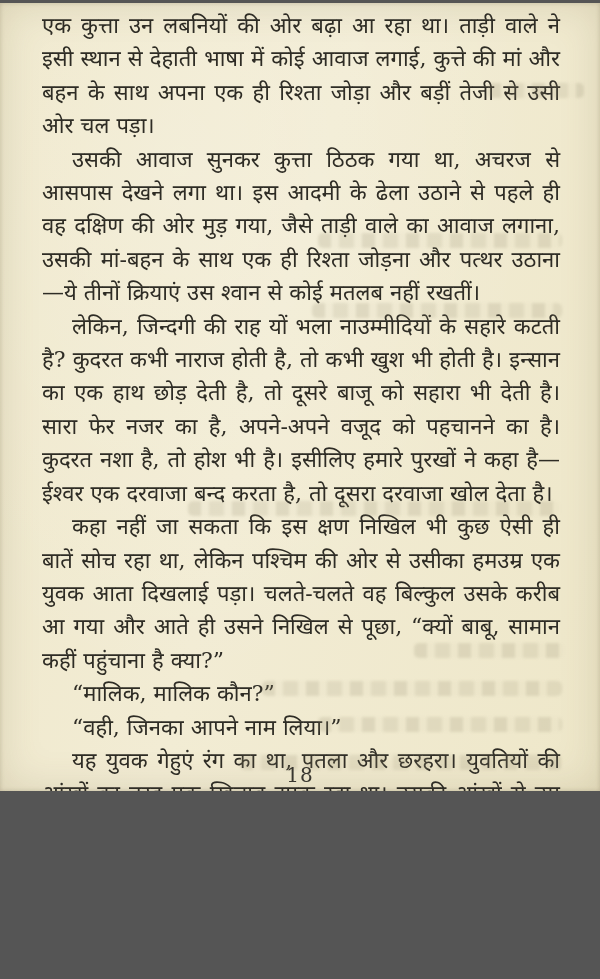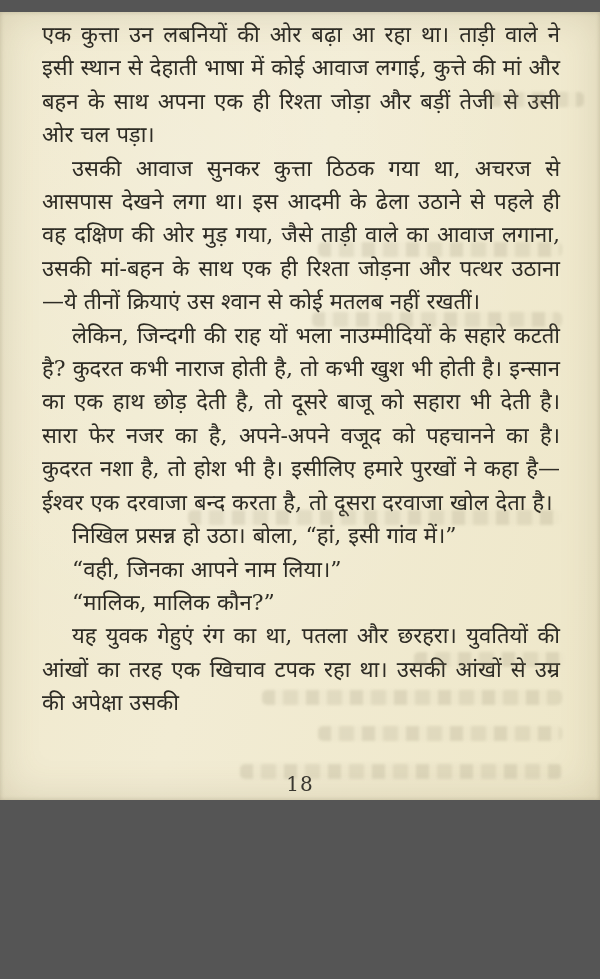--- a/index.html
+++ b/index.html
@@ -4,21 +4,21 @@
 <style>
   html, body {
     margin: 0;
     padding: 0;
     background: #555;
   }
   .page {
     position: relative;
     width: 600px;
     height: 788px;
-    margin: 12px auto;
+    margin: 3px auto;
     background: #f1ebd1;
     background-image:
       radial-gradient(ellipse at 30% 20%, rgba(255,255,255,0.18), rgba(0,0,0,0) 60%),
       linear-gradient(105deg, #efe8cb 0%, #f2ecd4 45%, #eee7c9 100%);
     box-shadow: inset 0 0 40px rgba(110,95,55,0.18), inset 0 0 4px rgba(90,80,50,0.25);
     overflow: hidden;
     font-family: "DejaVu Serif", "DejaVu Sans", serif;
   }
   .text-block {
     position: absolute;
@@ -87,23 +87,23 @@
 </style>
 </head>
 <body>
 
 <div class="page">
 
   <div class="text-block">
       <p class="para no-indent">एक कुत्ता उन लबनियों की ओर बढ़ा आ रहा था। ताड़ी वाले ने इसी स्थान से देहाती भाषा में कोई आवाज लगाई, कुत्ते की मां और बहन के साथ अपना एक ही रिश्ता जोड़ा और बड़ीं तेजी से उसी ओर चल पड़ा।</p>
       <p class="para">उसकी आवाज सुनकर कुत्ता ठिठक गया था, अचरज से आसपास देखने लगा था। इस आदमी के ढेला उठाने से पहले ही वह दक्षिण की ओर मुड़ गया, जैसे ताड़ी वाले का आवाज लगाना, उसकी मां-बहन के साथ एक ही रिश्ता जोड़ना और पत्थर उठाना—ये तीनों क्रियाएं उस श्वान से कोई मतलब नहीं रखतीं।</p>
       <p class="para">लेकिन, जिन्दगी की राह यों भला नाउम्मीदियों के सहारे कटती है? कुदरत कभी नाराज होती है, तो कभी खुश भी होती है। इन्सान का एक हाथ छोड़ देती है, तो दूसरे बाजू को सहारा भी देती है। सारा फेर नजर का है, अपने-अपने वजूद को पहचानने का है। कुदरत नशा है, तो होश भी है। इसीलिए हमारे पुरखों ने कहा है—ईश्वर एक दरवाजा बन्द करता है, तो दूसरा दरवाजा खोल देता है।</p>
-      <p class="para">निखिल प्रसन्न हो उठा। बोला, “हां, इसी गांव में।”</p>
+      <p class="para">कहा नहीं जा सकता कि इस क्षण निखिल भी कुछ ऐसी ही बातें सोच रहा था, लेकिन पश्चिम की ओर से उसीका हमउम्र एक युवक आता दिखलाई पड़ा। चलते-चलते वह बिल्कुल उसके करीब आ गया और आते ही उसने निखिल से पूछा, “क्यों बाबू, सामान कहीं पहुंचाना है क्या?”</p>
+      <p class="para">“मालिक, मालिक कौन?”</p>
       <p class="para">“वही, जिनका आपने नाम लिया।”</p>
-      <p class="para">“मालिक, मालिक कौन?”</p>
       <p class="para">यह युवक गेहुएं रंग का था, पतला और छरहरा। युवतियों की आंखों का तरह एक खिचाव टपक रहा था। उसकी आंखों से उम्र की अपेक्षा उसकी</p>
     </div>
 
   <div class="smudge s1"></div>
   <div class="smudge s2"></div>
   <div class="smudge s3"></div>
   <div class="smudge s4"></div>
   <div class="smudge s5"></div>
   <div class="smudge s6"></div>
   <div class="smudge s7"></div>

